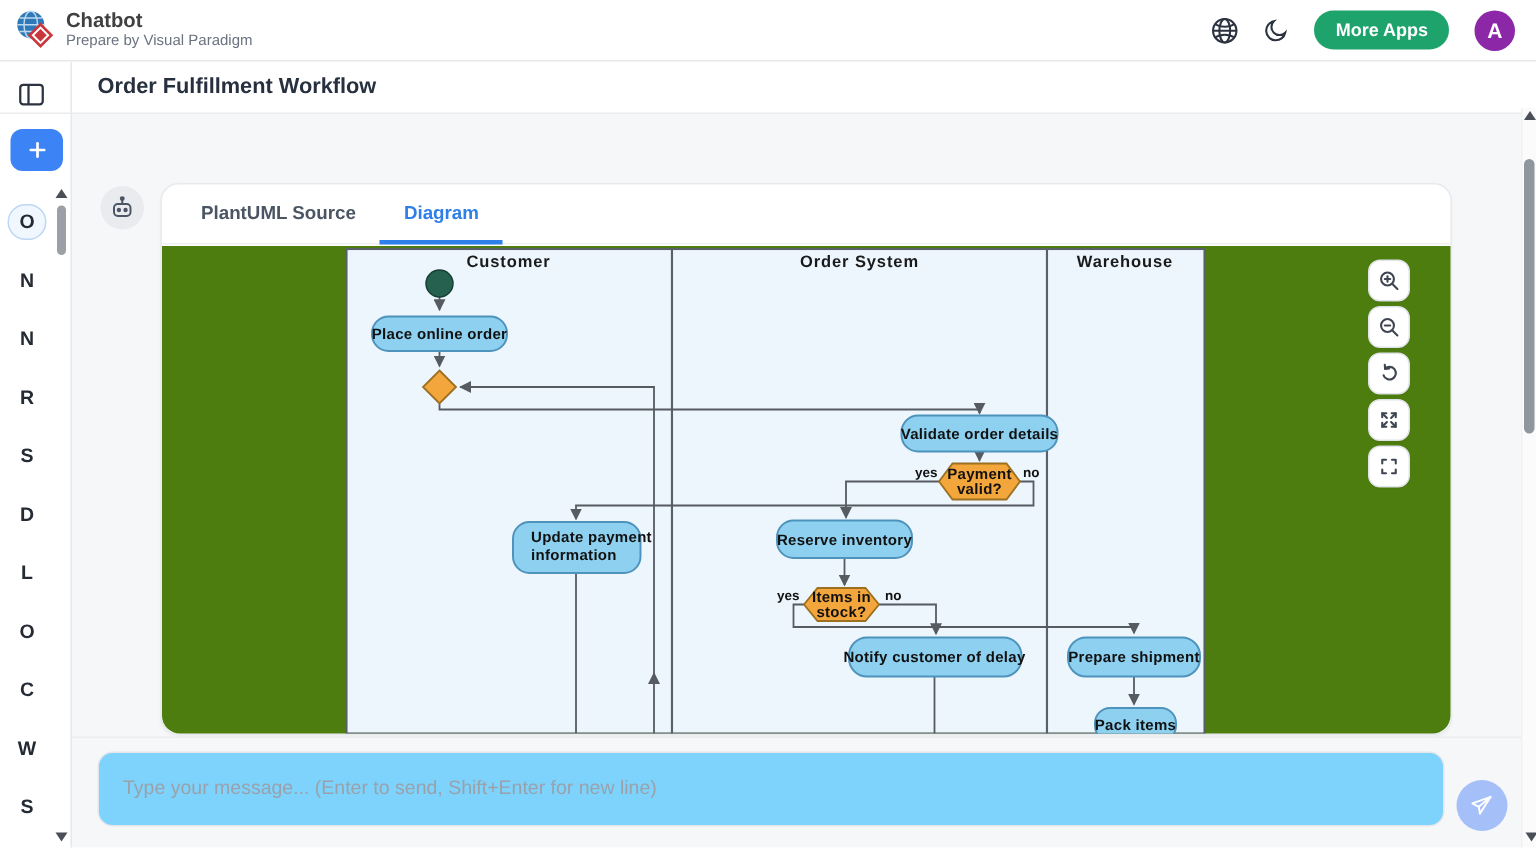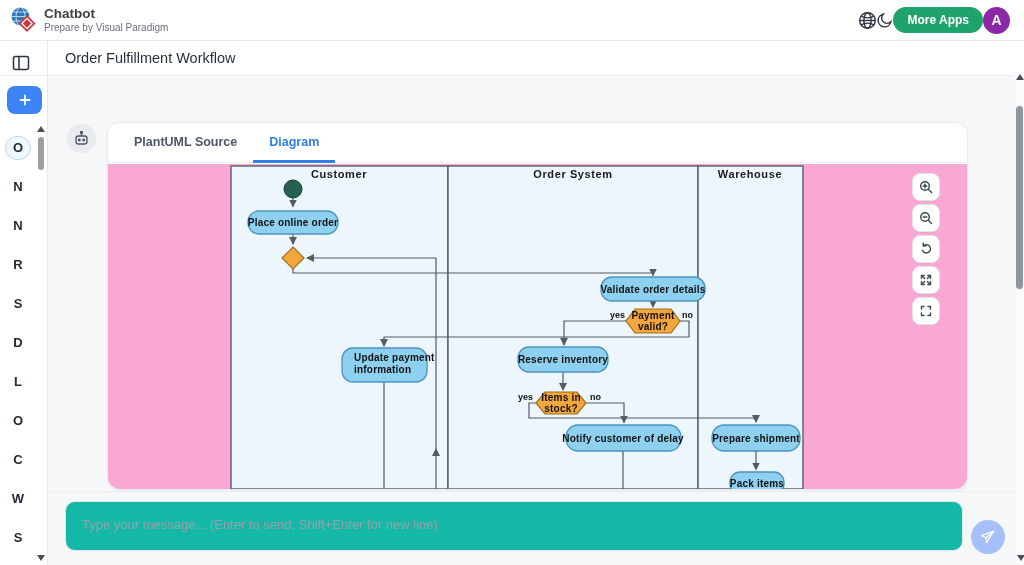--- a/index.html
+++ b/index.html
@@ -4,68 +4,68 @@
 <style>
   * { margin:0; padding:0; box-sizing:border-box; }
   html,body { width:1024px; height:565px; overflow:hidden; font-family:"Liberation Sans",sans-serif; background:#fff; }
   
   .header { position:absolute; top:0; left:0; width:1024px; height:41px; background:#fff; border-bottom:1px solid #e6e8eb; display:flex; align-items:center; z-index:30; }
   .brand { display:flex; align-items:center; gap:7px; padding-left:10px; }
   .brand-text { line-height:1.15; }
   .brand-title { font-size:13.5px; font-weight:700; color:#404040; }
   .brand-sub { font-size:10px; color:#6b7280; }
   .brand-sub a { color:#6b7280; cursor:pointer; }
-  .header-right { margin-left:auto; display:flex; align-items:center; padding-right:14px;justify-content:space-between; }
+  .header-right { margin-left:auto; display:flex; align-items:center; gap:17px; padding-right:14px;justify-content:space-between; }
   .icon-btn { background:none; border:none; cursor:pointer; display:flex; align-items:center; }
   .more-apps { background:var(--more-apps-green); color:#fff; font-size:12px; font-weight:700; border:none; border-radius:15px; padding:6px 14px; cursor:pointer; font-family:inherit; }
   .avatar { width:27px; height:27px; border-radius:50%; background:var(--avatar-purple); color:#fff; font-size:14px; font-weight:700; display:flex; align-items:center; justify-content:center; cursor:pointer; }
   
   .sidebar { position:absolute; top:41px; left:0; width:48px; height:524px; background:#fff; border-right:1px solid #e6e8eb; z-index:20; }
   .panel-toggle { position:absolute; top:10px; left:8px; width:26px; height:26px; background:none; border:none; cursor:pointer; }
   .sidebar-divider { position:absolute; top:34px; left:0; width:47px; height:1px; background:#e9ebee; }
   .new-chat { position:absolute; top:45px; left:7px; width:35px; height:28px; background:var(--plus-button-blue); border:none; border-radius:8px; cursor:pointer; display:flex; align-items:center; justify-content:center; }
   .chat-list { position:absolute; top:87px; left:0; width:36px; }
   .chat-item { height:39px; width:36px; display:flex; align-items:center; justify-content:center; cursor:pointer; }
   .chat-item .pill { min-width:26px; height:24px; border-radius:13px; display:flex; align-items:center; justify-content:center; font-size:13px; font-weight:700; color:#252b35; }
   .chat-item.active .pill { background:#f0f7ff; border:1px solid #bdd7f5; }
   
   .side-scroll { position:absolute; top:83px; left:36px; width:10px; height:441px; }
   .tri-up { width:0; height:0; border-left:4px solid transparent; border-right:4px solid transparent; border-bottom:6px solid #4a4f57; margin:2px auto; cursor:pointer; }
   .tri-down { width:0; height:0; border-left:4px solid transparent; border-right:4px solid transparent; border-top:6px solid #4a4f57; margin:2px auto; cursor:pointer; position:absolute; bottom:2px; left:1px; }
   .side-thumb { position:absolute; top:13px; left:2px; width:6px; height:33px; border-radius:3px; background:#9aa0a6; cursor:pointer; }
   
   .titlebar { position:absolute; top:41px; left:48px; width:966px; height:35px; background:#fff; border-bottom:1px solid #eaecef; display:flex; align-items:center; padding-left:17px; z-index:10; }
-  .page-title { font-size:14.5px; font-weight:400; color:#27303f; }
+  .page-title { font-size:14.5px; font-weight:700; color:#27303f; }
   
   .chat-area { position:absolute; top:76px; left:48px; width:966px; height:489px; background:#f6f7f9; }
   .bot-avatar { position:absolute; top:124px; left:67px; width:29px; height:29px; border-radius:50%; background:#e9ebef; display:flex; align-items:center; justify-content:center; }
   .card { position:absolute; top:122px; left:107px; width:861px; height:368px; background:#fff; border:1px solid #e7eaee; border-radius:12px; box-shadow:0 1px 2px rgba(0,0,0,.04); }
   .tabbar { position:absolute; top:0; left:0; width:100%; height:40px; border-bottom:1px solid #eef0f3; display:flex; padding-left:10px; }
   .tab { height:40px; display:flex; align-items:center; padding:0 16px; font-size:12.5px; font-weight:700; color:#4b5563; cursor:pointer; border-bottom:3px solid transparent; }
   .tab.active { color:var(--tab-active-blue); border-bottom-color:var(--tab-active-blue); }
-  .diagram-viewport { position:absolute; top:41px; left:0; width:859px; height:325px; background:#f9a8d4; border-radius:0 0 12px 12px; overflow:hidden; }
+  .diagram-viewport { position:absolute; top:41px; left:0; width:859px; height:325px; background:#4d7c0f; border-radius:0 0 12px 12px; overflow:hidden; }
   .diagram-svg { position:absolute; left:3px; top:0; }
   
   .lane { fill:var(--lane-fill); stroke:var(--lane-border); stroke-width:1.4; }
   .lane-label { font-size:11px; font-weight:700; fill:#1a1a1a; letter-spacing:.6px; text-anchor:middle; }
   .node { fill:var(--node-fill); stroke:var(--node-border); stroke-width:1.3; }
   .node-label { font-size:10px; font-weight:700; fill:#111; text-anchor:middle; letter-spacing:.2px; }
   .node-label.left { text-anchor:start; }
   .decision { fill:var(--decision-fill); stroke:var(--decision-border); stroke-width:1.2; }
   .initial { fill:var(--initial-node-green); stroke:#173f33; stroke-width:1; }
   .edge { stroke:var(--edge-gray); fill:none; stroke-width:1.2; }
   .edge-label { font-size:9px; font-weight:700; fill:#111; }
   .ah { fill:var(--edge-gray); }
   
   .zoom-controls { position:absolute; top:173px; left:912px; display:flex; flex-direction:column; gap:3px; z-index:15; }
   .zbtn { width:28px; height:28px; background:#fff; border:1px solid #e0e4e9; border-radius:8px; cursor:pointer; display:flex; align-items:center; justify-content:center; box-shadow:0 1px 1px rgba(0,0,0,.03); }
   .zbtn svg { stroke:#3f4652; fill:none; stroke-width:1.4; stroke-linecap:round; stroke-linejoin:round; }
   
   .composer-divider { position:absolute; top:491px; left:48px; width:966px; height:1px; background:#ebedf0; }
-  .composer { position:absolute; top:501px; left:65px; width:898px; height:50px; background:#14b8a6; border:1px solid #e3e6ea; border-radius:10px; }
+  .composer { position:absolute; top:501px; left:65px; width:898px; height:50px; background:#7dd3fc; border:1px solid #e3e6ea; border-radius:10px; }
   .composer textarea { width:100%; height:100%; border:none; outline:none; resize:none; background:transparent; padding:15px 16px; font-family:inherit; font-size:13px; color:#374151; }
   .composer textarea::placeholder { color:#9aa1ab; }
   .send-btn { position:absolute; top:520px; left:971px; width:34px; height:34px; border-radius:50%; background:var(--send-button-blue); border:none; cursor:pointer; display:flex; align-items:center; justify-content:center; }
   
   .main-scroll { position:absolute; top:72px; left:1014px; width:10px; height:493px; background:#fbfbfc; border-left:1px solid #f0f1f3; z-index:40; }
   .main-thumb { position:absolute; top:34px; left:1px; width:7px; height:183px; border-radius:4px; background:#90969e; cursor:pointer; }
 </style>
 </head>
 <body>
 

